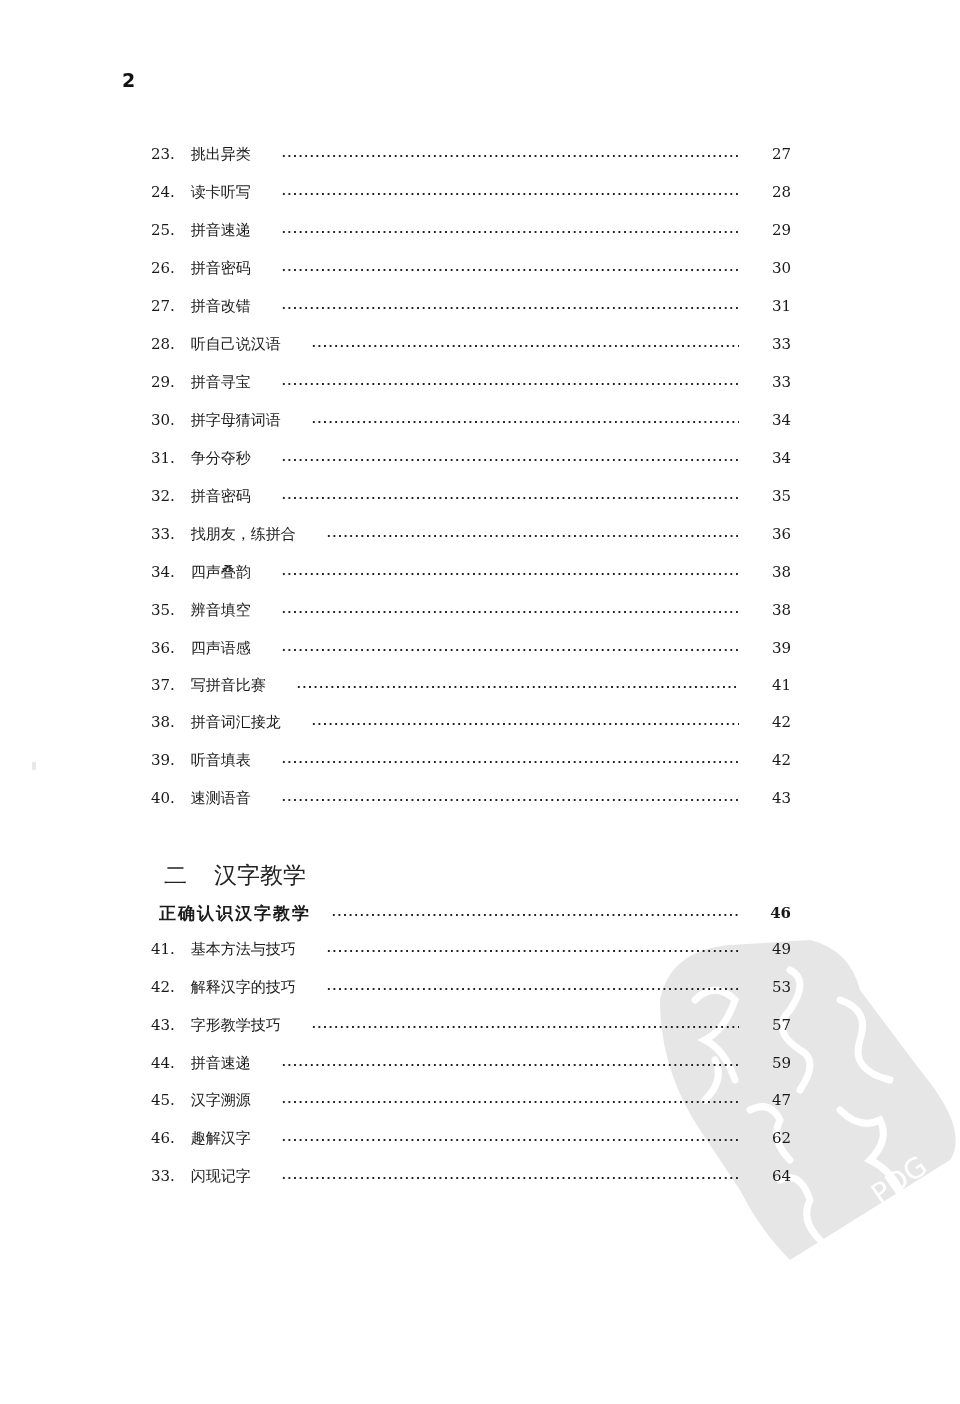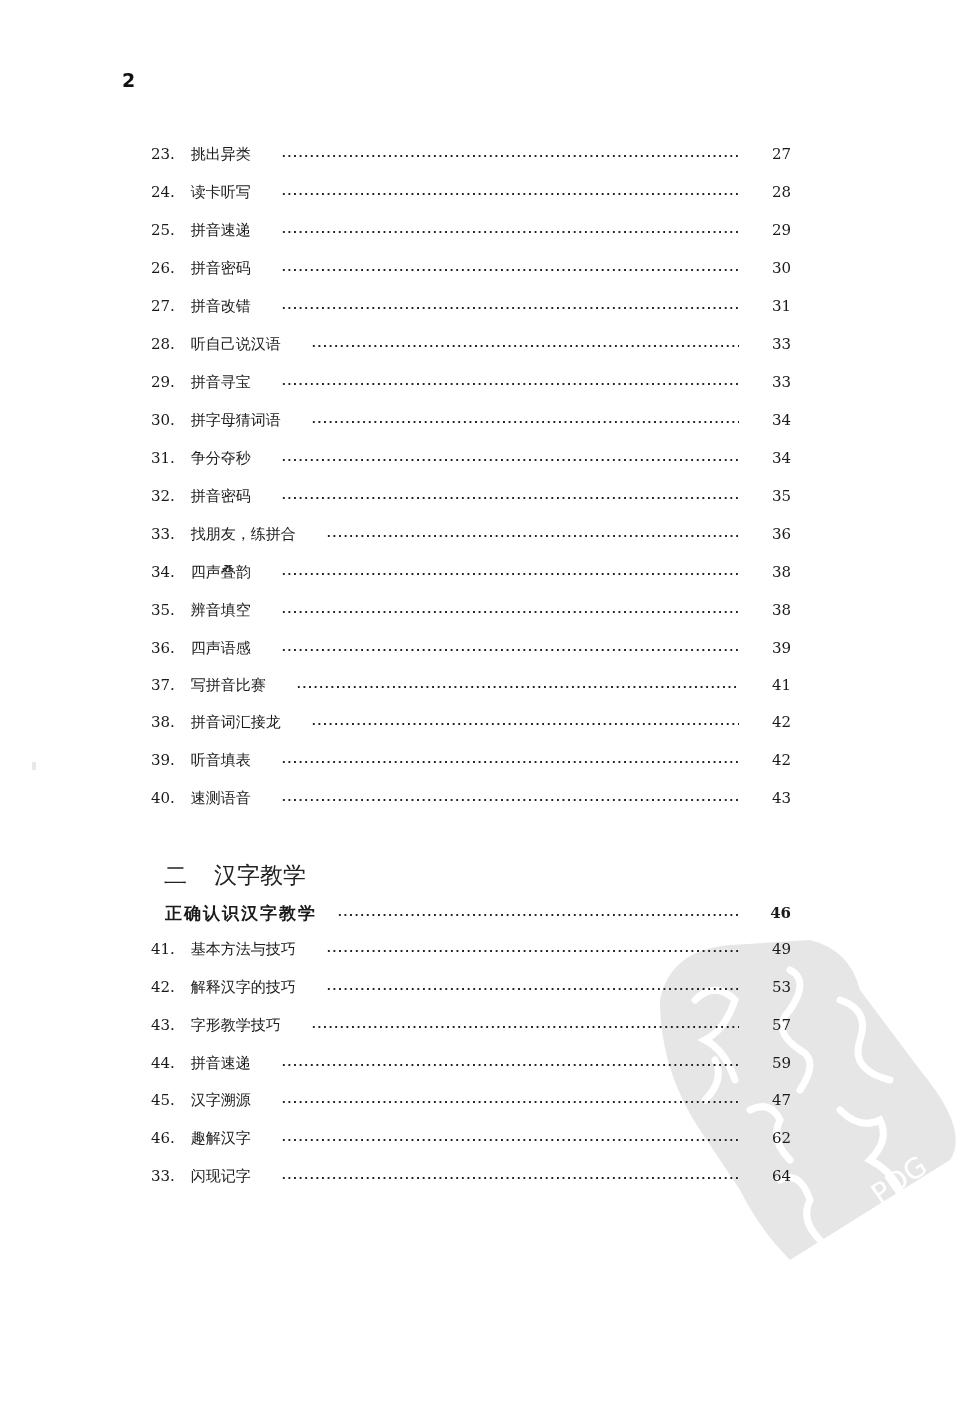--- a/index.html
+++ b/index.html
@@ -76,21 +76,21 @@
     }
     .section-head .sec-num {
       width: 50px;
     }
     .toc-row.intro {
       font-size: 17px;
       letter-spacing: 2px;
       font-weight: bold;
     }
     .toc-row.intro .title {
-      margin-left: 14px;
+      margin-left: 8px;
     }
     .toc-row.intro .page {
       letter-spacing: 0;
       font-weight: bold;
       font-size: 15px;
     }
     .toc-row.intro .leader {
       margin-left: 4px;
     }
     .watermark {

